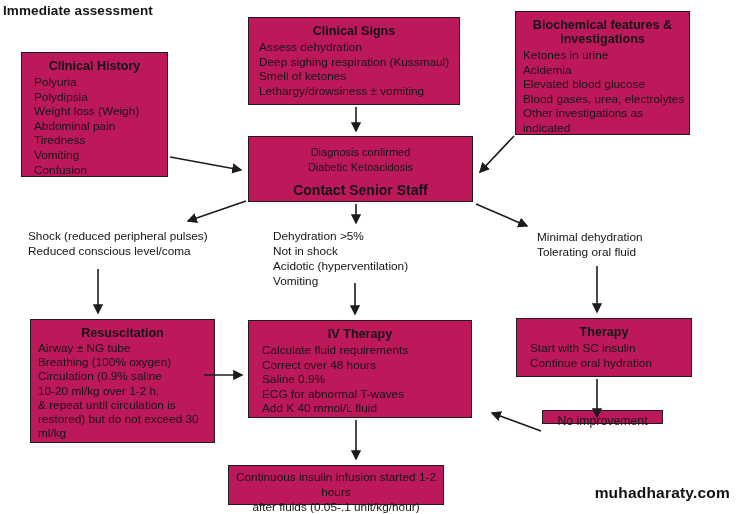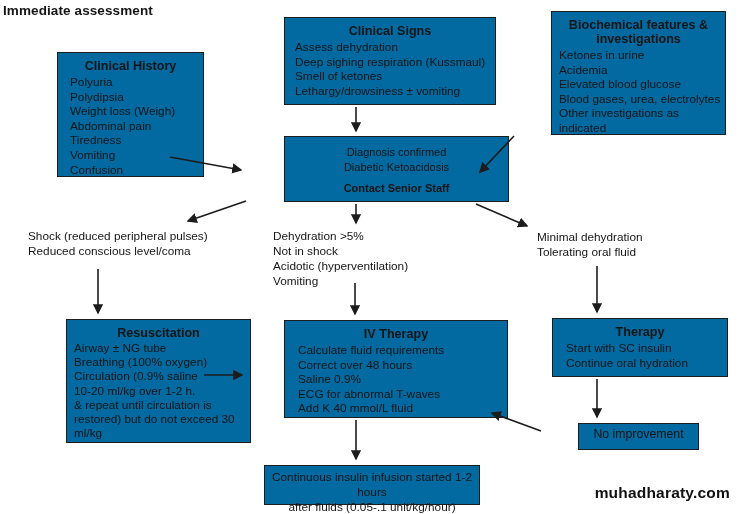--- a/index.html
+++ b/index.html
@@ -6,33 +6,33 @@
   body { background:#e8e8e8; font-family:"Liberation Sans", sans-serif; }
   .canvas {
     position:relative; width:741px; height:514px; background:#ffffff;
     color:#151515; overflow:hidden;
   }
   .page-title {
     position:absolute; left:3px; top:3px;
     font-size:13.5px; font-weight:bold; letter-spacing:.1px;
   }
   .box {
-    position:absolute; border:1.6px solid #1c1c1c; background:#0369a1;margin-left:36px;
+    position:absolute; border:1.6px solid #1c1c1c; background:#be185d;
   }
   .box-title {
     font-weight:bold; text-align:center; font-size:12.6px; padding-top:6px; line-height:14px;
   }
   .items { font-size:11.8px; line-height:14.6px; padding:2px 3px 0 10px; }
   .items div { white-space:nowrap; }
   .items.wrap div { white-space:normal; }
   .freetext { position:absolute; font-size:11.8px; line-height:15px; }
   .freetext div { white-space:nowrap; }
   .center-lines { text-align:center; }
   .diag-line { font-size:11px; font-weight:normal; line-height:15px; }
-  .diag-sub { font-size:11px; font-weight:bold; margin-top:7px;text-align:center; }
+  .diag-sub { font-size:14px; font-weight:bold; margin-top:7px;text-align:center; }
   .arrows { position:absolute; left:0; top:0; width:741px; height:514px; pointer-events:none; z-index:5; }
   .watermark {
     position:absolute; right:11px; top:484px;
     font-size:15.5px; font-weight:bold; letter-spacing:.2px; color:#111;
   }
 </style>
 </head>
 <body>
 
 <div class="canvas">
@@ -121,21 +121,21 @@
   </div>
 
   <div class="box" style="left:516px; top:318px; width:176px; height:59px;">
     <div class="box-title">Therapy</div>
     <div class="items" style="padding-left:13px;">
       <div>Start with SC insulin</div>
       <div>Continue oral hydration</div>
     </div>
   </div>
 
-  <div class="box" style="left:542px; top:423px; width:121px; height:27px; font-size:12.3px; text-align:center; line-height:21px;">No improvement</div>
+  <div class="box" style="left:542px; top:410px; width:121px; height:14px; font-size:12.3px; text-align:center; line-height:21px;">No improvement</div>
 
   <div class="box center-lines" style="left:228px; top:465px; width:216px; height:40px; font-size:11.8px; line-height:15px; padding-top:4px;">
     <div>Continuous insulin infusion started 1-2 hours</div>
     <div>after fluids (0.05-.1 unit/kg/hour)</div>
   </div>
 
   <div class="watermark">muhadharaty.com</div>
 
   <svg class="arrows" viewBox="0 0 741 514" xmlns="http://www.w3.org/2000/svg">
     <defs>

